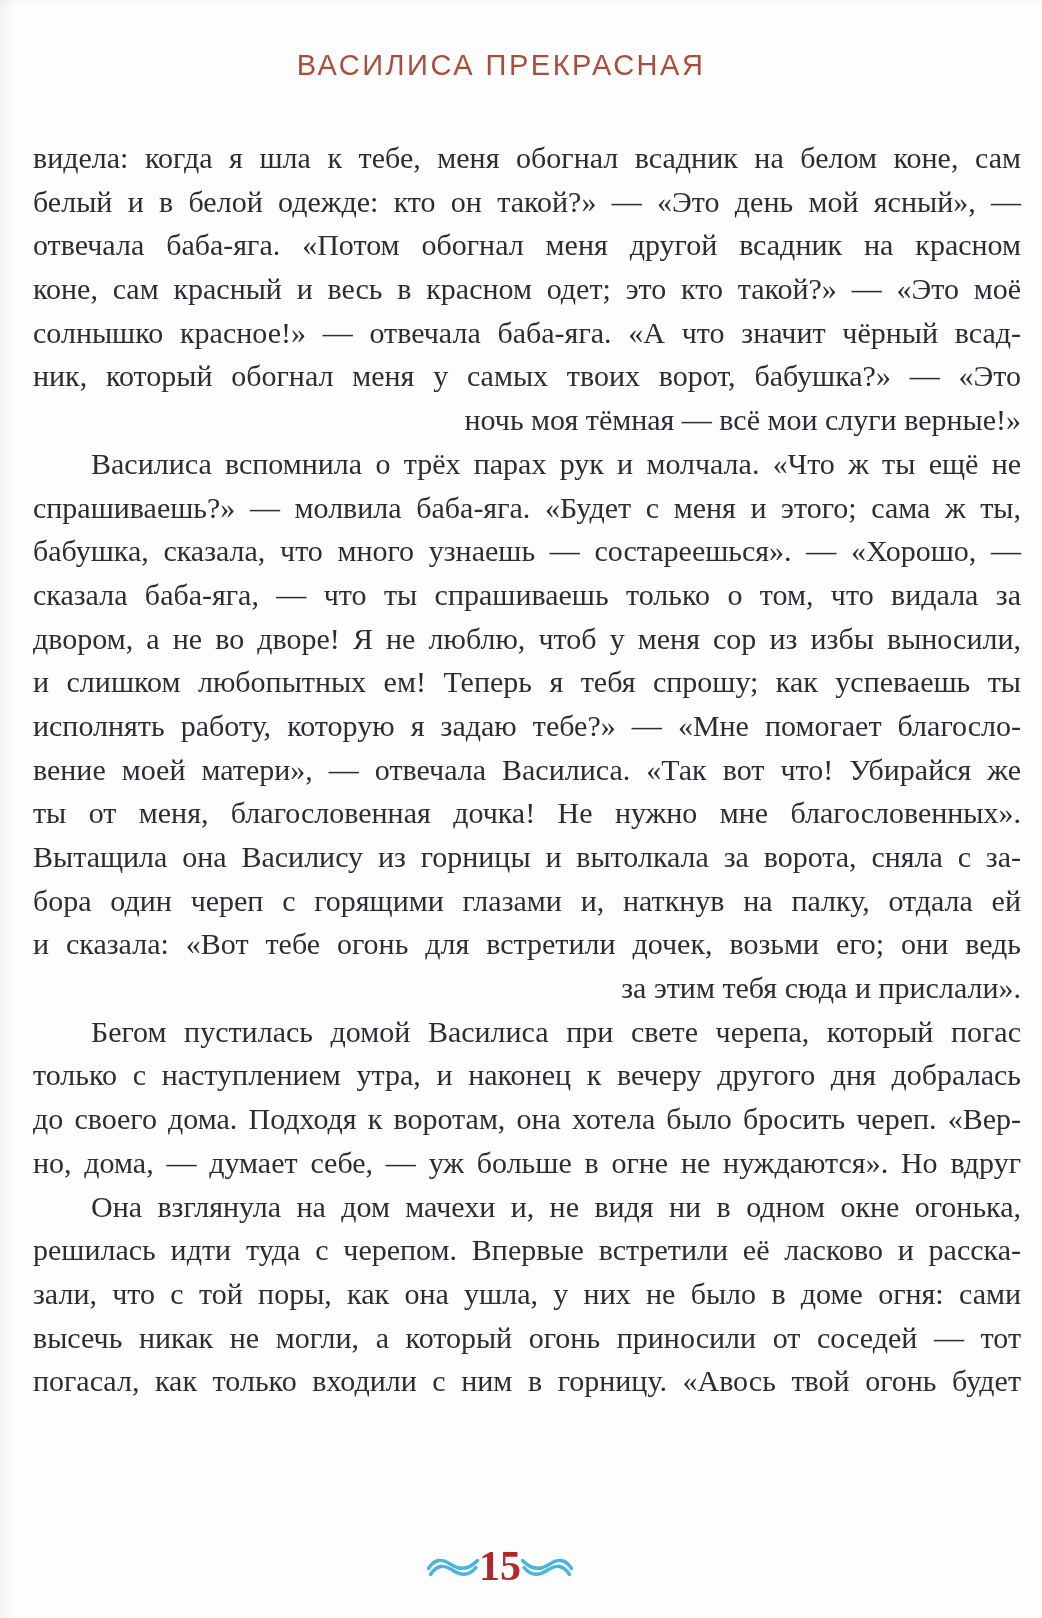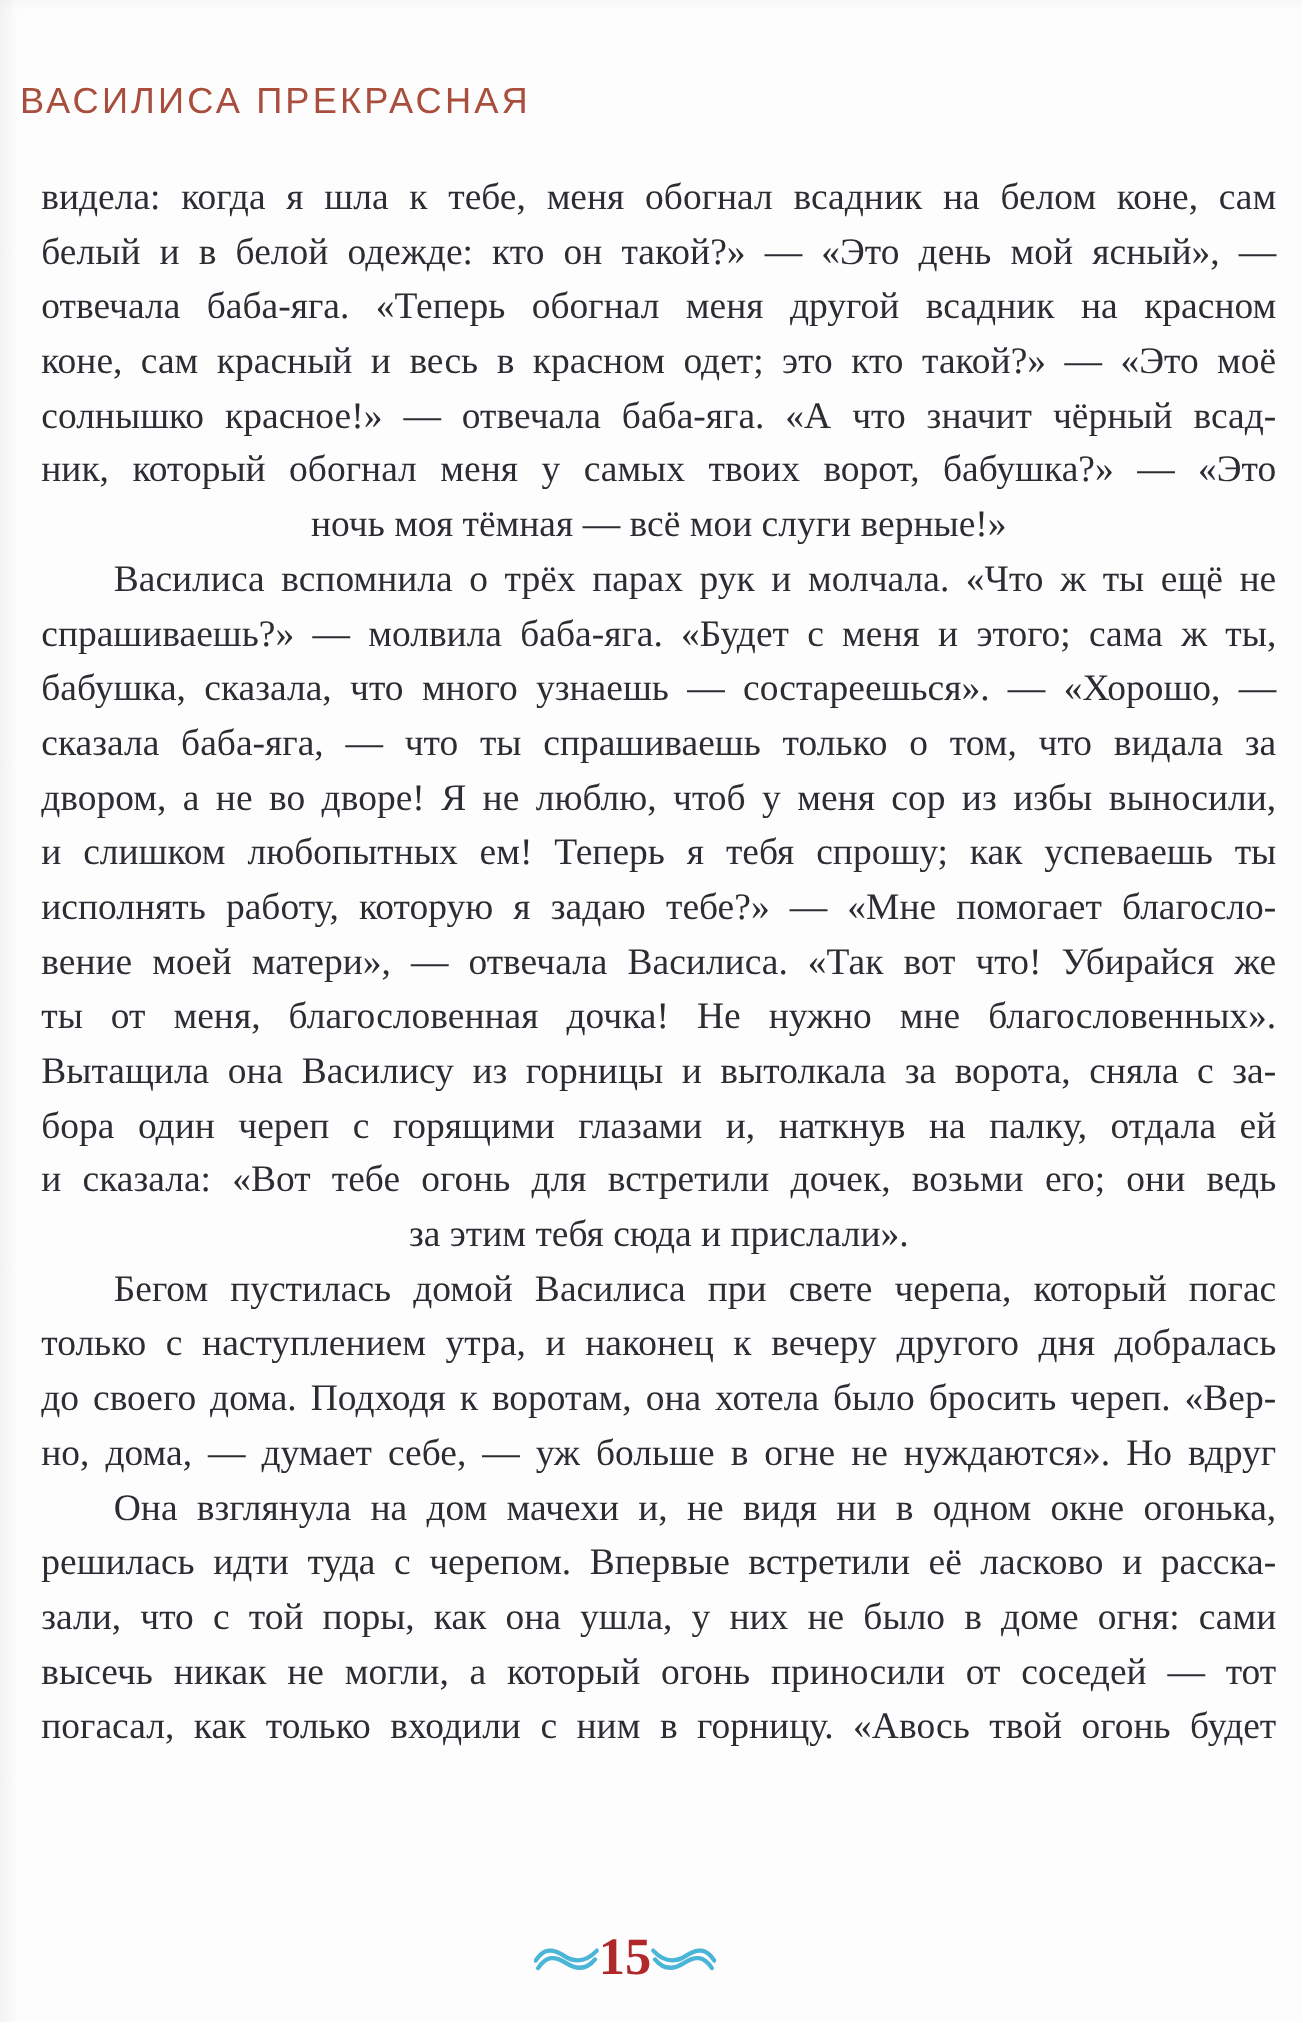--- a/index.html
+++ b/index.html
@@ -19,41 +19,41 @@
     pointer-events: none;
     background:
       linear-gradient(to right, rgba(0,0,0,0.045), rgba(0,0,0,0) 14px),
       linear-gradient(to bottom, rgba(0,0,0,0.02), rgba(0,0,0,0) 10px);
   }
   .chapter-title {
     position: absolute;
     top: 49px;
     left: 0;
     right: 40px;
-    margin: 16px;
-    text-align: left;
+    margin: 0;
+    text-align: center;
     font-family: "Liberation Sans", sans-serif;
     font-weight: normal;
     font-size: 29px;
     letter-spacing: 2.5px;
     color: var(--header_text, #a94e3d);
   }
   .content {
     position: absolute;
     top: 136px;
     left: 33px;
     width: 988px;
     color: var(--body_text, #2c2c33);
     font-size: 30px;
   }
   .ln {
     line-height: 43.7px;
     height: 43.7px;
     white-space: normal;
-    text-align: center;
+    text-align: right;
   }
   .ln.j {
     text-align: justify;
     text-align-last: justify;
   }
   .ln.ind { padding-left: 58px; }
   .pagefoot {
     position: absolute;
     top: 1540px;
     left: 0;
@@ -85,21 +85,21 @@
 <body>
 
 <div class="page">
 
   <h1 class="chapter-title">ВАСИЛИСА ПРЕКРАСНАЯ</h1>
 
   <main class="content">
 
     <div class="ln j">видела: когда я шла к тебе, меня обогнал всадник на белом коне, сам</div>
     <div class="ln j">белый и в белой одежде: кто он такой?» — «Это день мой ясный», —</div>
-    <div class="ln j">отвечала баба-яга. «Теперь обогнал меня другой всадник на красном</div>
+    <div class="ln j">отвечала баба-яга. «Потом обогнал меня другой всадник на красном</div>
     <div class="ln j">коне, сам красный и весь в красном одет; это кто такой?» — «Это моё</div>
     <div class="ln j">солнышко красное!» — отвечала баба-яга. «А что значит чёрный всад-</div>
     <div class="ln j">ник, который обогнал меня у самых твоих ворот, бабушка?» — «Это</div>
     <div class="ln">ночь моя тёмная — всё мои слуги верные!»</div>
 
     <div class="ln j ind">Василиса вспомнила о трёх парах рук и молчала. «Что ж ты ещё не</div>
     <div class="ln j">спрашиваешь?» — молвила баба-яга. «Будет с меня и этого; сама ж ты,</div>
     <div class="ln j">бабушка, сказала, что много узнаешь — состареешься». — «Хорошо, —</div>
     <div class="ln j">сказала баба-яга, — что ты спрашиваешь только о том, что видала за</div>
     <div class="ln j">двором, а не во дворе! Я не люблю, чтоб у меня сор из избы выносили,</div>

